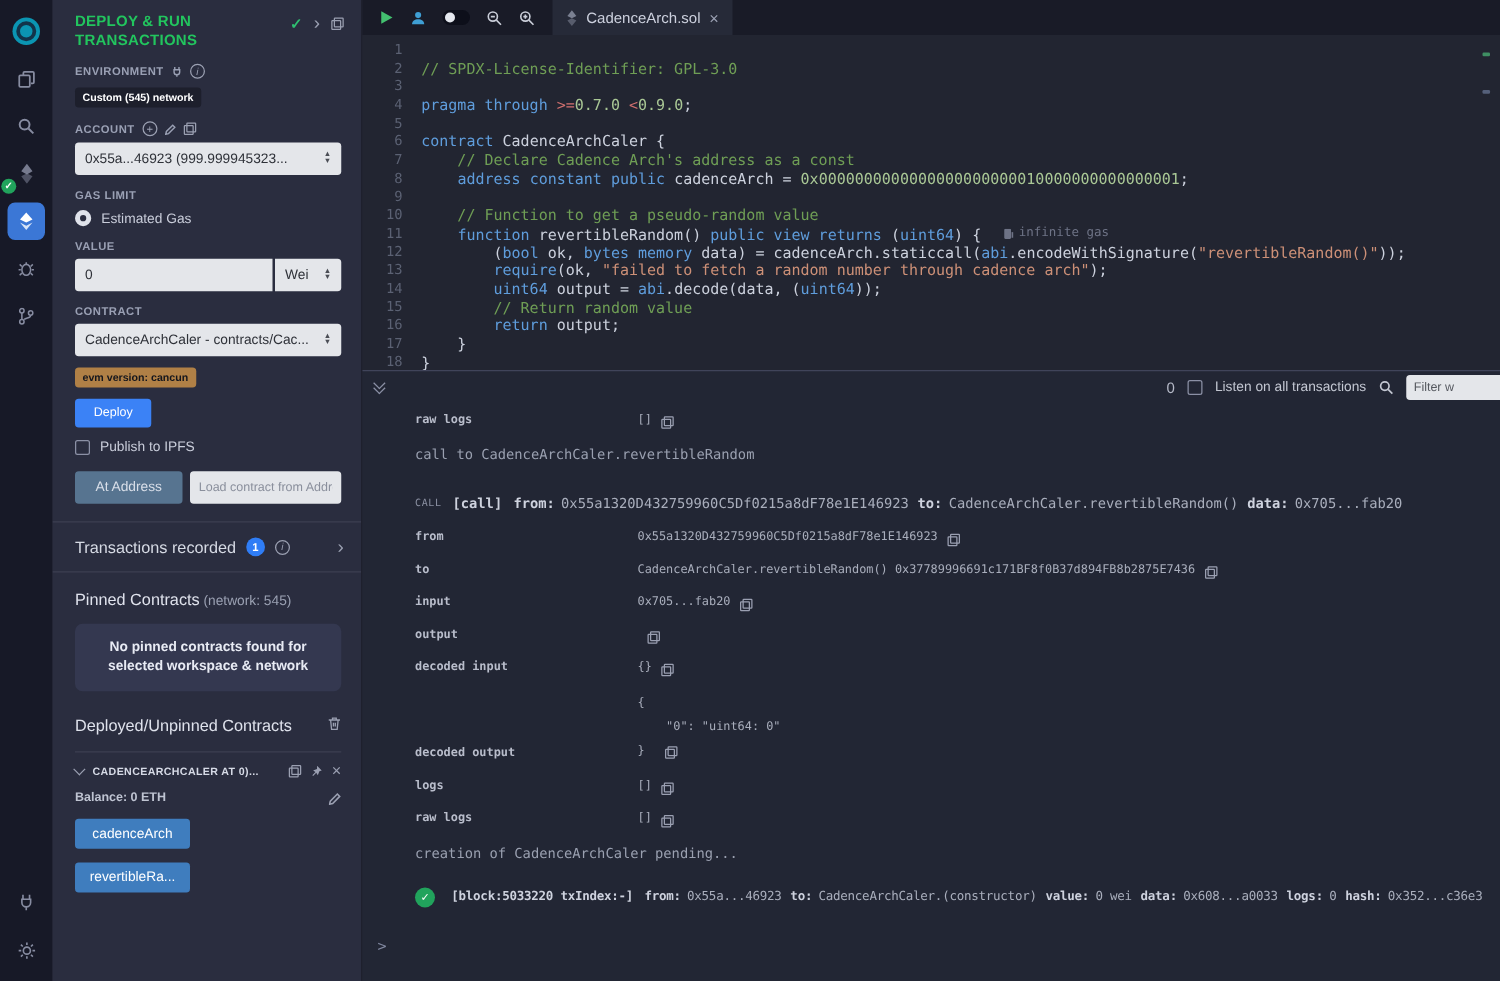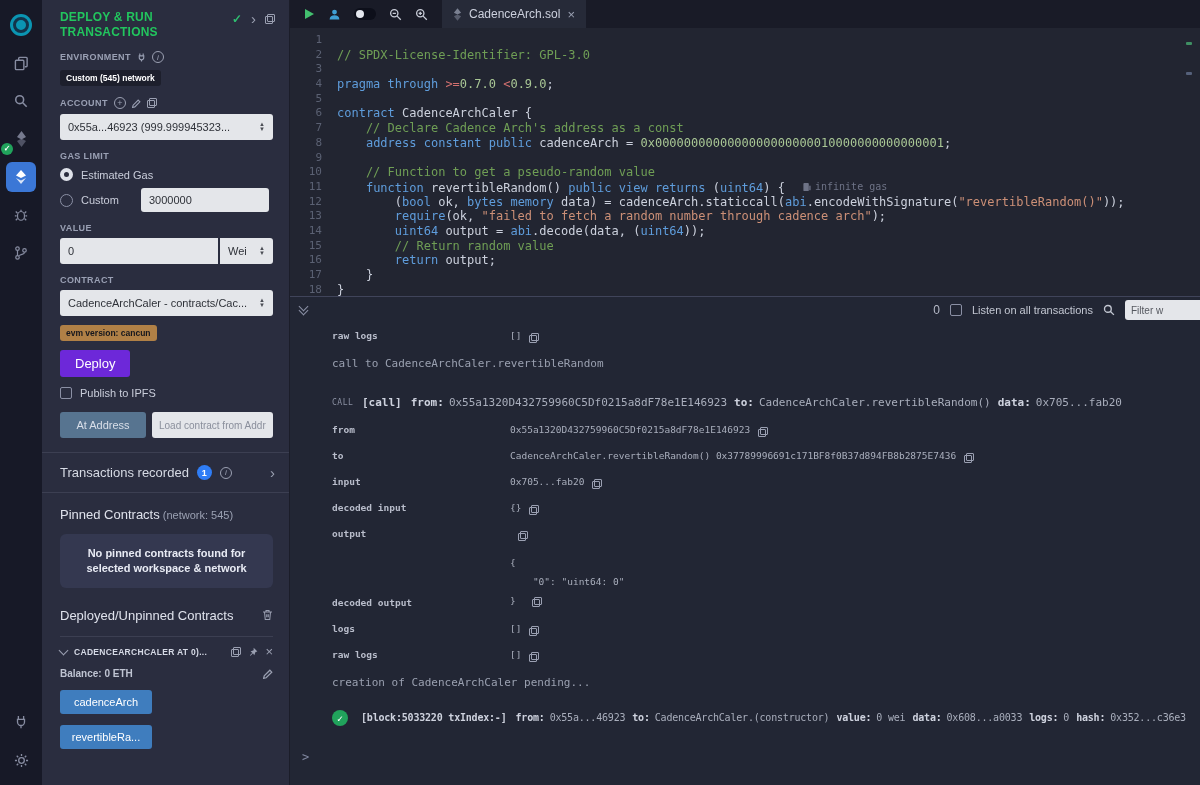--- a/index.html
+++ b/index.html
@@ -29,21 +29,21 @@
 .updown{margin-left:auto;display:flex;flex-direction:column;font-size:6px;color:#4a4d55;line-height:5px;padding-left:6px;flex-shrink:0}
 .badge-dark{display:inline-block;background:#1d1f2c;color:#fff;font-size:8.5px;font-weight:bold;padding:3px 6px;border-radius:3px;margin-top:7px}
 .radio-row{display:flex;align-items:center;gap:8px;margin-top:7px;color:#c9cdda}
 .radio{width:13px;height:13px;border-radius:50%;border:1px solid #8b90a5;flex-shrink:0;background:transparent}
 .radio.sel{border:4px solid #dfe2ea;background:#2a2d3f}
 .inp{height:24px;background:#e4e6ea;border:none;border-radius:3px;color:#2e3138;font-size:11px;padding:0 8px;width:128px;font-family:"Liberation Sans",sans-serif}
 .val-row{display:flex;margin-top:5px;gap:2px}
 .val-row .inp0{flex:1;height:26px;background:#e4e6ea;border:none;border-radius:3px 0 0 3px;color:#2e3138;font-size:11px;padding:0 8px}
 .val-row .field{margin-top:0;width:58px;border-radius:0 3px 3px 0}
 .badge-evm{display:inline-block;background:#b08046;color:#15161d;font-size:8.5px;font-weight:bold;padding:3px 6px;border-radius:3px;margin-top:9px}
-.btn-deploy{display:inline-block;background:#6d28d9;color:#fff;font-size:13px;padding:6px 15px;border-radius:3px;border:none;margin-top:9px;cursor:pointer;font-family:"Liberation Sans",sans-serif}
+.btn-deploy{display:inline-block;background:#3b82f6;color:#fff;font-size:10px;padding:6px 15px;border-radius:3px;border:none;margin-top:9px;cursor:pointer;font-family:"Liberation Sans",sans-serif}
 .cbx{width:12px;height:12px;border:1px solid #8b90a5;border-radius:2px;flex-shrink:0;background:transparent;display:inline-block}
 .chk-row{display:flex;align-items:center;gap:8px;margin-top:10px}
 .ataddr-row{display:flex;margin-top:13px;gap:6px}
 .btn-ataddr{background:#577490;color:#d9dfe9;font-size:11px;border:none;border-radius:3px;width:86px;padding:6px 0;text-align:center;cursor:pointer;font-family:"Liberation Sans",sans-serif}
 .ataddr-inp{flex:1;height:26px;background:#e4e6ea;border:none;border-radius:3px;font-size:10px;padding:0 7px;color:#2e3138;min-width:0;font-family:"Liberation Sans",sans-serif}
 .ataddr-inp::placeholder{color:#8a8f9c}
 .hr{border-top:1px solid #3c3f52;margin-top:14px}
 .tx-row{display:flex;align-items:center;gap:8px;padding:12px 14px 12px 18px;border-bottom:1px solid #3c3f52}
 .tx-label{font-size:13px;color:#d6dae4}
 .n-badge{width:15px;height:15px;border-radius:50%;background:#2f7df6;color:#fff;font-size:9px;display:inline-flex;align-items:center;justify-content:center;font-weight:bold}
@@ -222,25 +222,20 @@
           </span>
       </div>
 
       <div class="lblrow">
           <span class="lbl">GAS LIMIT</span>
         </div>
       <div class="radio-row">
         <span class="radio sel"></span>
         <span>Estimated Gas</span>
       </div>
-      <div class="radio-row">
-        <span class="radio"></span>
-        <span style="width:52px">Custom</span>
-        <input class="inp" value="3000000" style="">
-      </div>
 
       <div class="lblrow">
           <span class="lbl">VALUE</span>
         </div>
       <div class="val-row">
         <input class="inp0" value="0" style="">
         <div class="field">
           <span class="txt">Wei</span>
           <span class="updown">
               <i>▲</i>
@@ -422,27 +417,27 @@
             <span class="t-key">to</span>
             <span class="t-val">CadenceArchCaler.revertibleRandom() 0x37789996691c171BF8f0B37d894FB8b2875E7436</span>
             <span class="ic-copy"></span>
           </div>
           <div class="t-row t-kv">
             <span class="t-key">input</span>
             <span class="t-val">0x705...fab20</span>
             <span class="ic-copy"></span>
           </div>
           <div class="t-row t-kv">
+            <span class="t-key">output</span>
+            <span class="t-val"></span>
+            <span class="ic-copy"></span>
+          </div>
+          <div class="t-row t-kv">
             <span class="t-key">decoded input</span>
             <span class="t-val">{}</span>
-            <span class="ic-copy"></span>
-          </div>
-          <div class="t-row t-kv">
-            <span class="t-key">output</span>
-            <span class="t-val"></span>
             <span class="ic-copy"></span>
           </div>
           <div class="t-row t-kvml">
             <span class="t-key">decoded output</span>
             <span class="t-val"><div>{</div><div>    "0": "uint64: 0"</div><div class="lastline">}<span class="ic-copy"></span></div></span>
           </div>
           <div class="t-row t-kv">
             <span class="t-key">logs</span>
             <span class="t-val">[]</span>
             <span class="ic-copy"></span>

